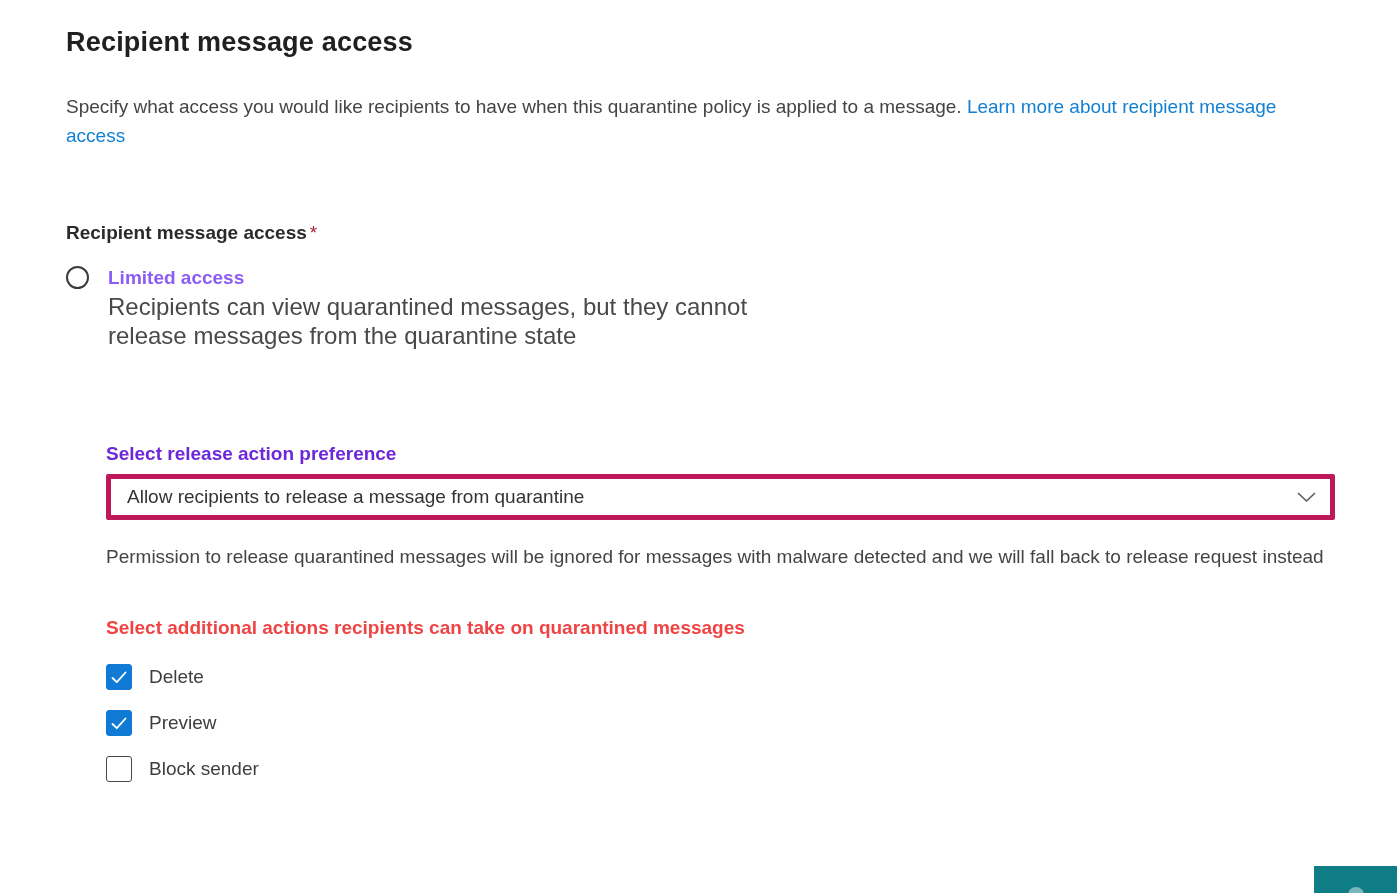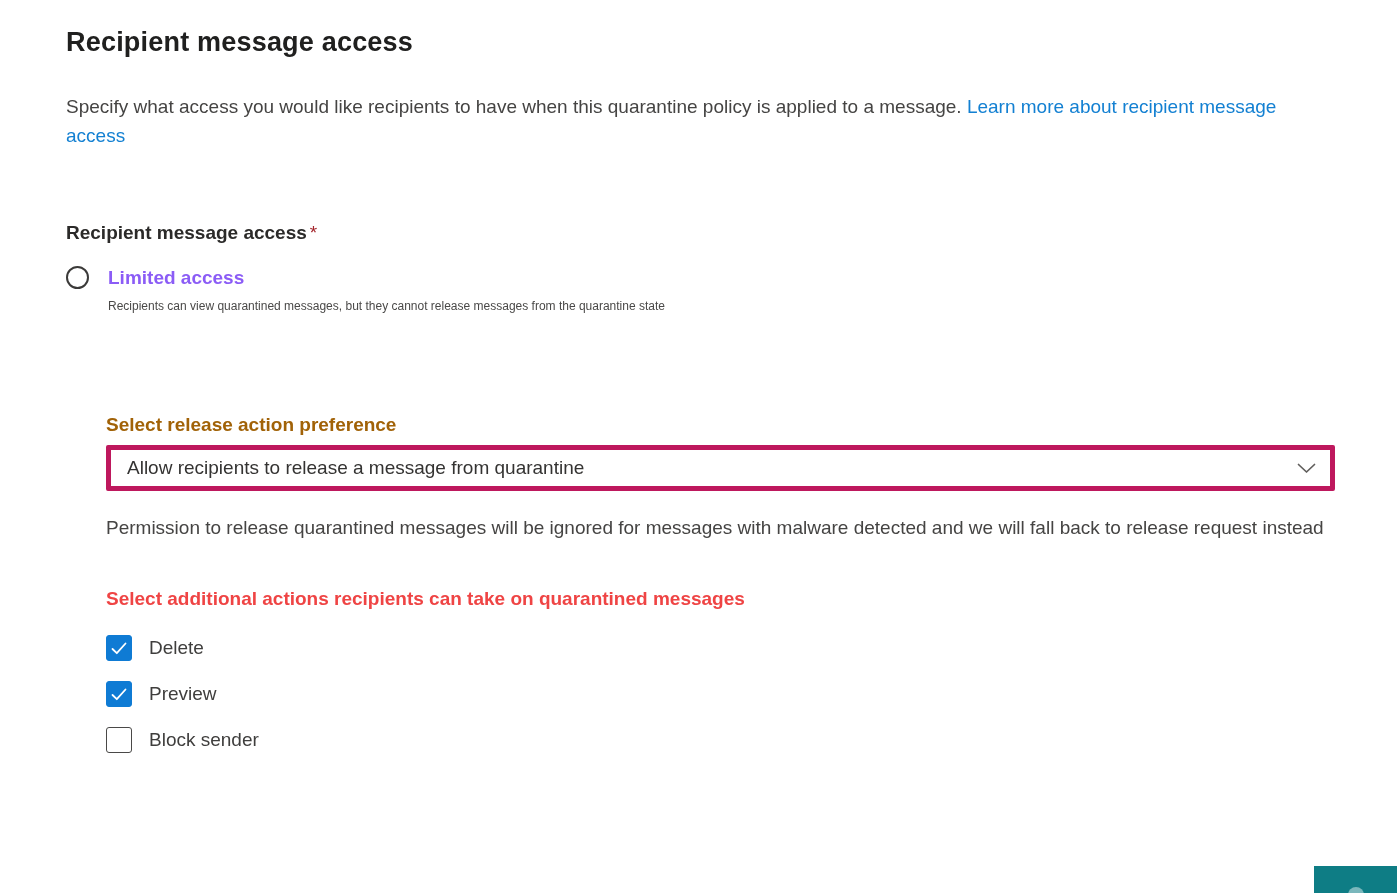--- a/index.html
+++ b/index.html
@@ -74,36 +74,36 @@
   .radio-circle.selected .dot { display: block; }
   .radio-texts { }
   .radio-label {
     font-size: 19px;
     font-weight: 700;
     line-height: 29px;
     color: #8b5cf6;
     cursor: pointer;
   }
   .radio-desc {
-    font-size: 12px;
+    font-size: 24px;
     line-height: 29px;
     color: #4a4948;
     max-width: 640px;
   }
   .radio-desc.wide { max-width: 720px; }
   
   .subsection {
     margin-left: 40px;
     margin-top: 89px;
   }
   .field-label {
     font-size: 19px;
     line-height: 29px;
     font-weight: 600;
-    color: #a16207;
+    color: #6d28d9;
     margin-top: 32px;
   }
   .dropdown {
     margin-top: 6px;
     width: 1229px;
     height: 46px;
     border: 5px solid #be185d;
     border-radius: 2px;
     background: #fff;
     display: flex;

